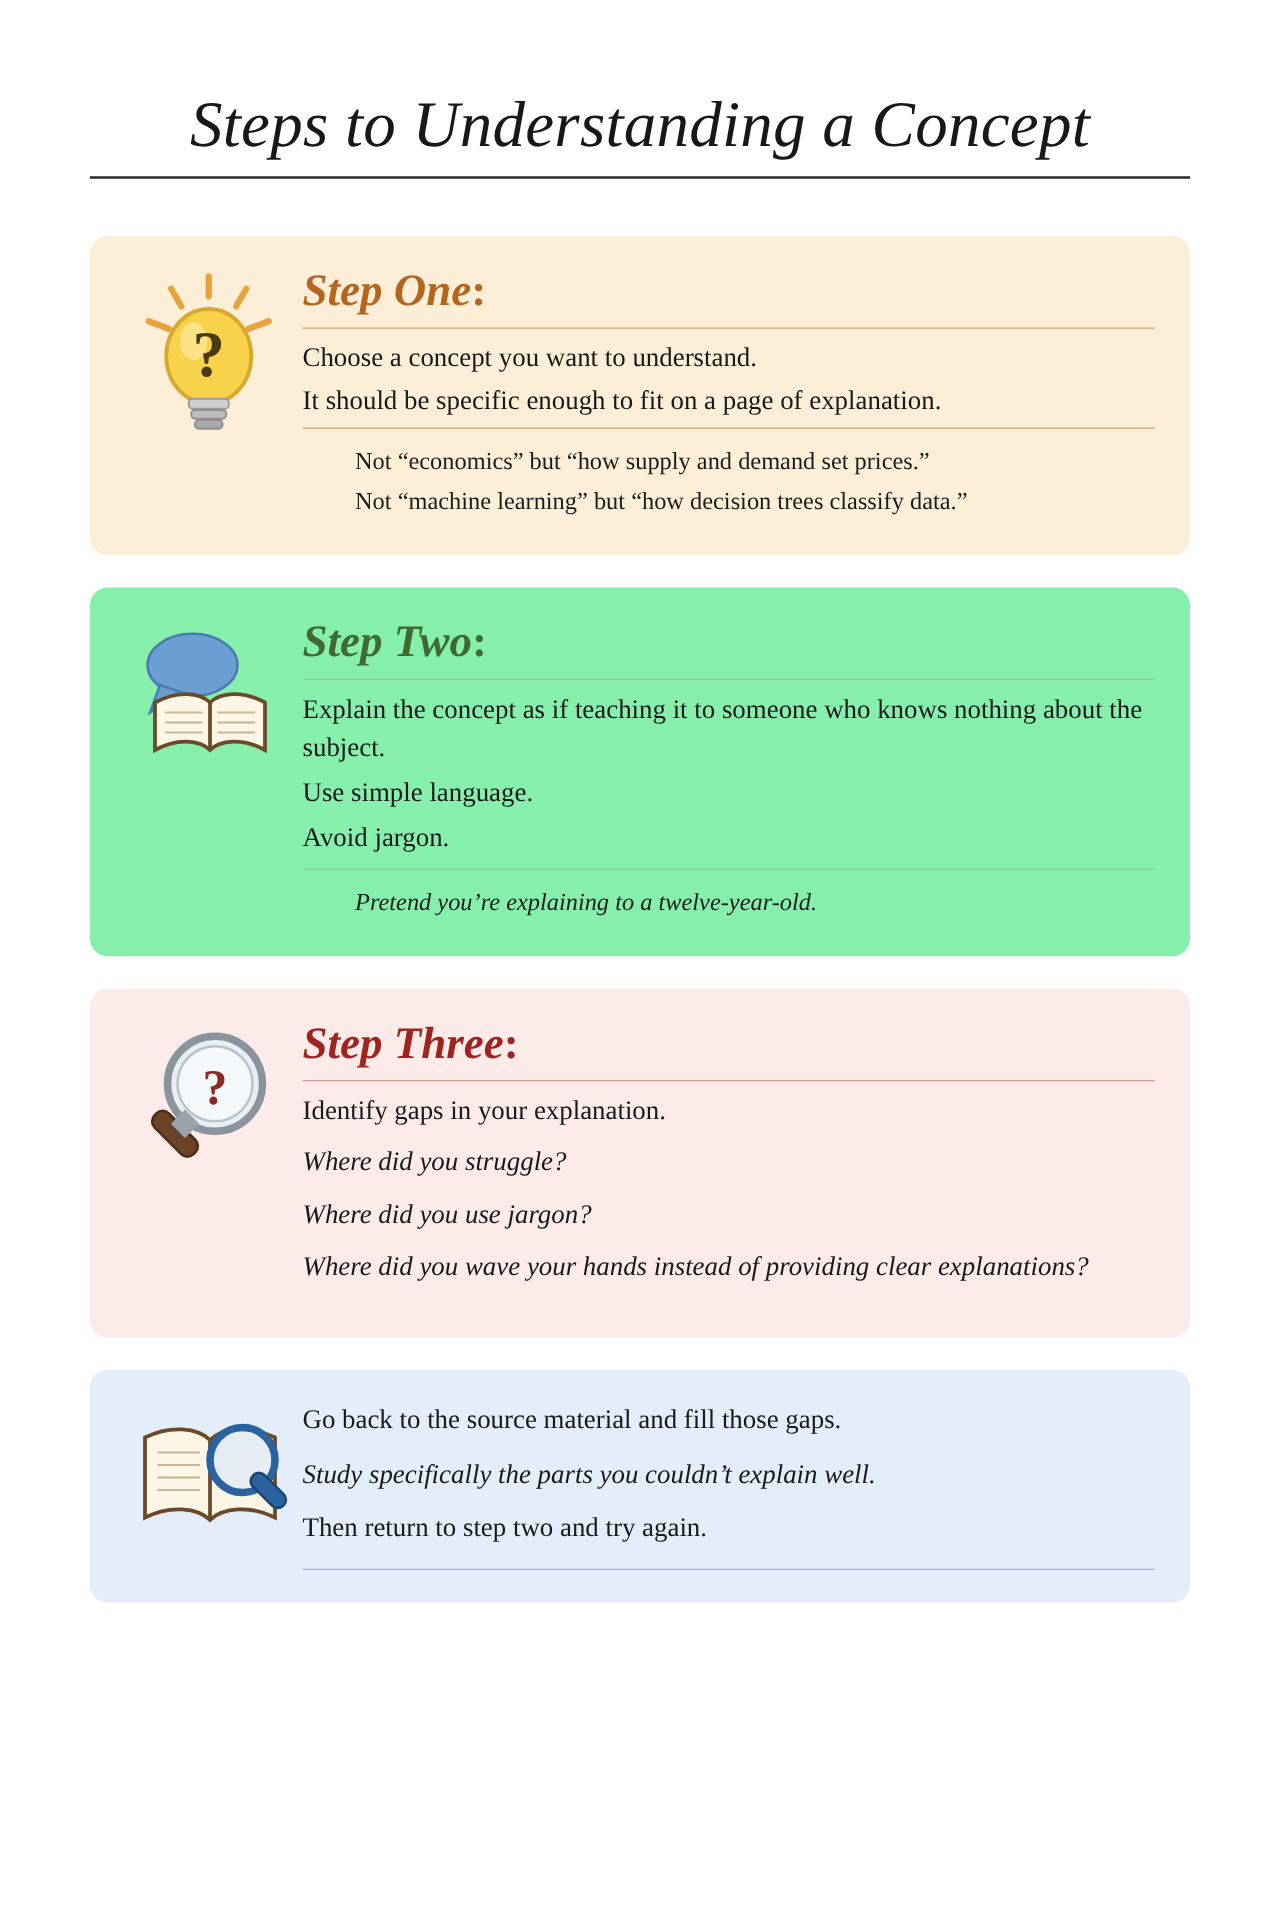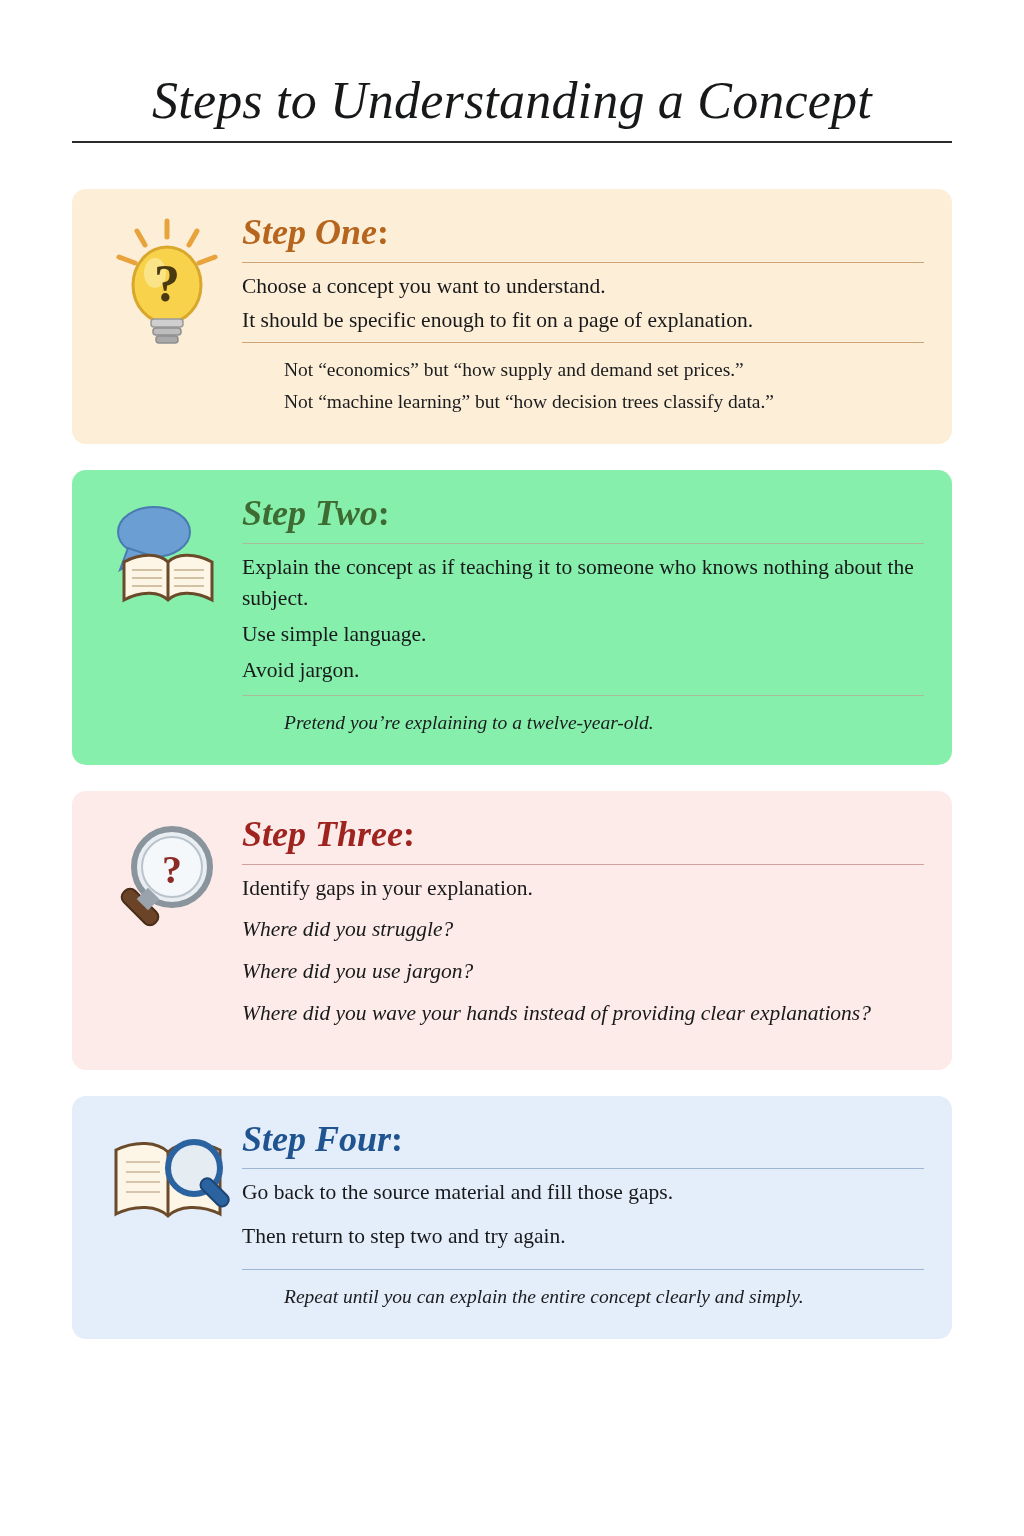--- a/index.html
+++ b/index.html
@@ -226,25 +226,22 @@
             <line x1="24" y1="40" x2="58" y2="40"></line>
               <line x1="24" y1="50" x2="58" y2="50"></line>
               <line x1="24" y1="60" x2="58" y2="60"></line>
               <line x1="24" y1="70" x2="58" y2="70"></line>
           </g>
           <circle cx="92" cy="46" r="26" fill="#dce8f5" fill-opacity="0.75" stroke="#2b62a0" stroke-width="6"></circle>
           <rect x="96" y="64" width="34" height="13" rx="6" transform="rotate(45 113 70)" fill="#2b62a0" stroke="#1d4573" stroke-width="2"></rect>
         </svg>
       </div>
       <div class="step-body">
-        <h2 class="step-heading"><span>Step Four</span><span class="colon">:</span></h2>
         <div class="main-lines">
           <p class="line">Go back to the source material and fill those gaps.</p>
+          <p class="line em">Study specifically the parts you couldn’t explain well.</p>
           <p class="line">Then return to step two and try again.</p>
-        </div>
-        <div class="notes">
-          <p class="note" style="font-style:italic">Repeat until you can explain the entire concept clearly and simply.</p>
         </div>
       </div>
     </section>
 
   </div>
 </div>
 
 </body></html>

